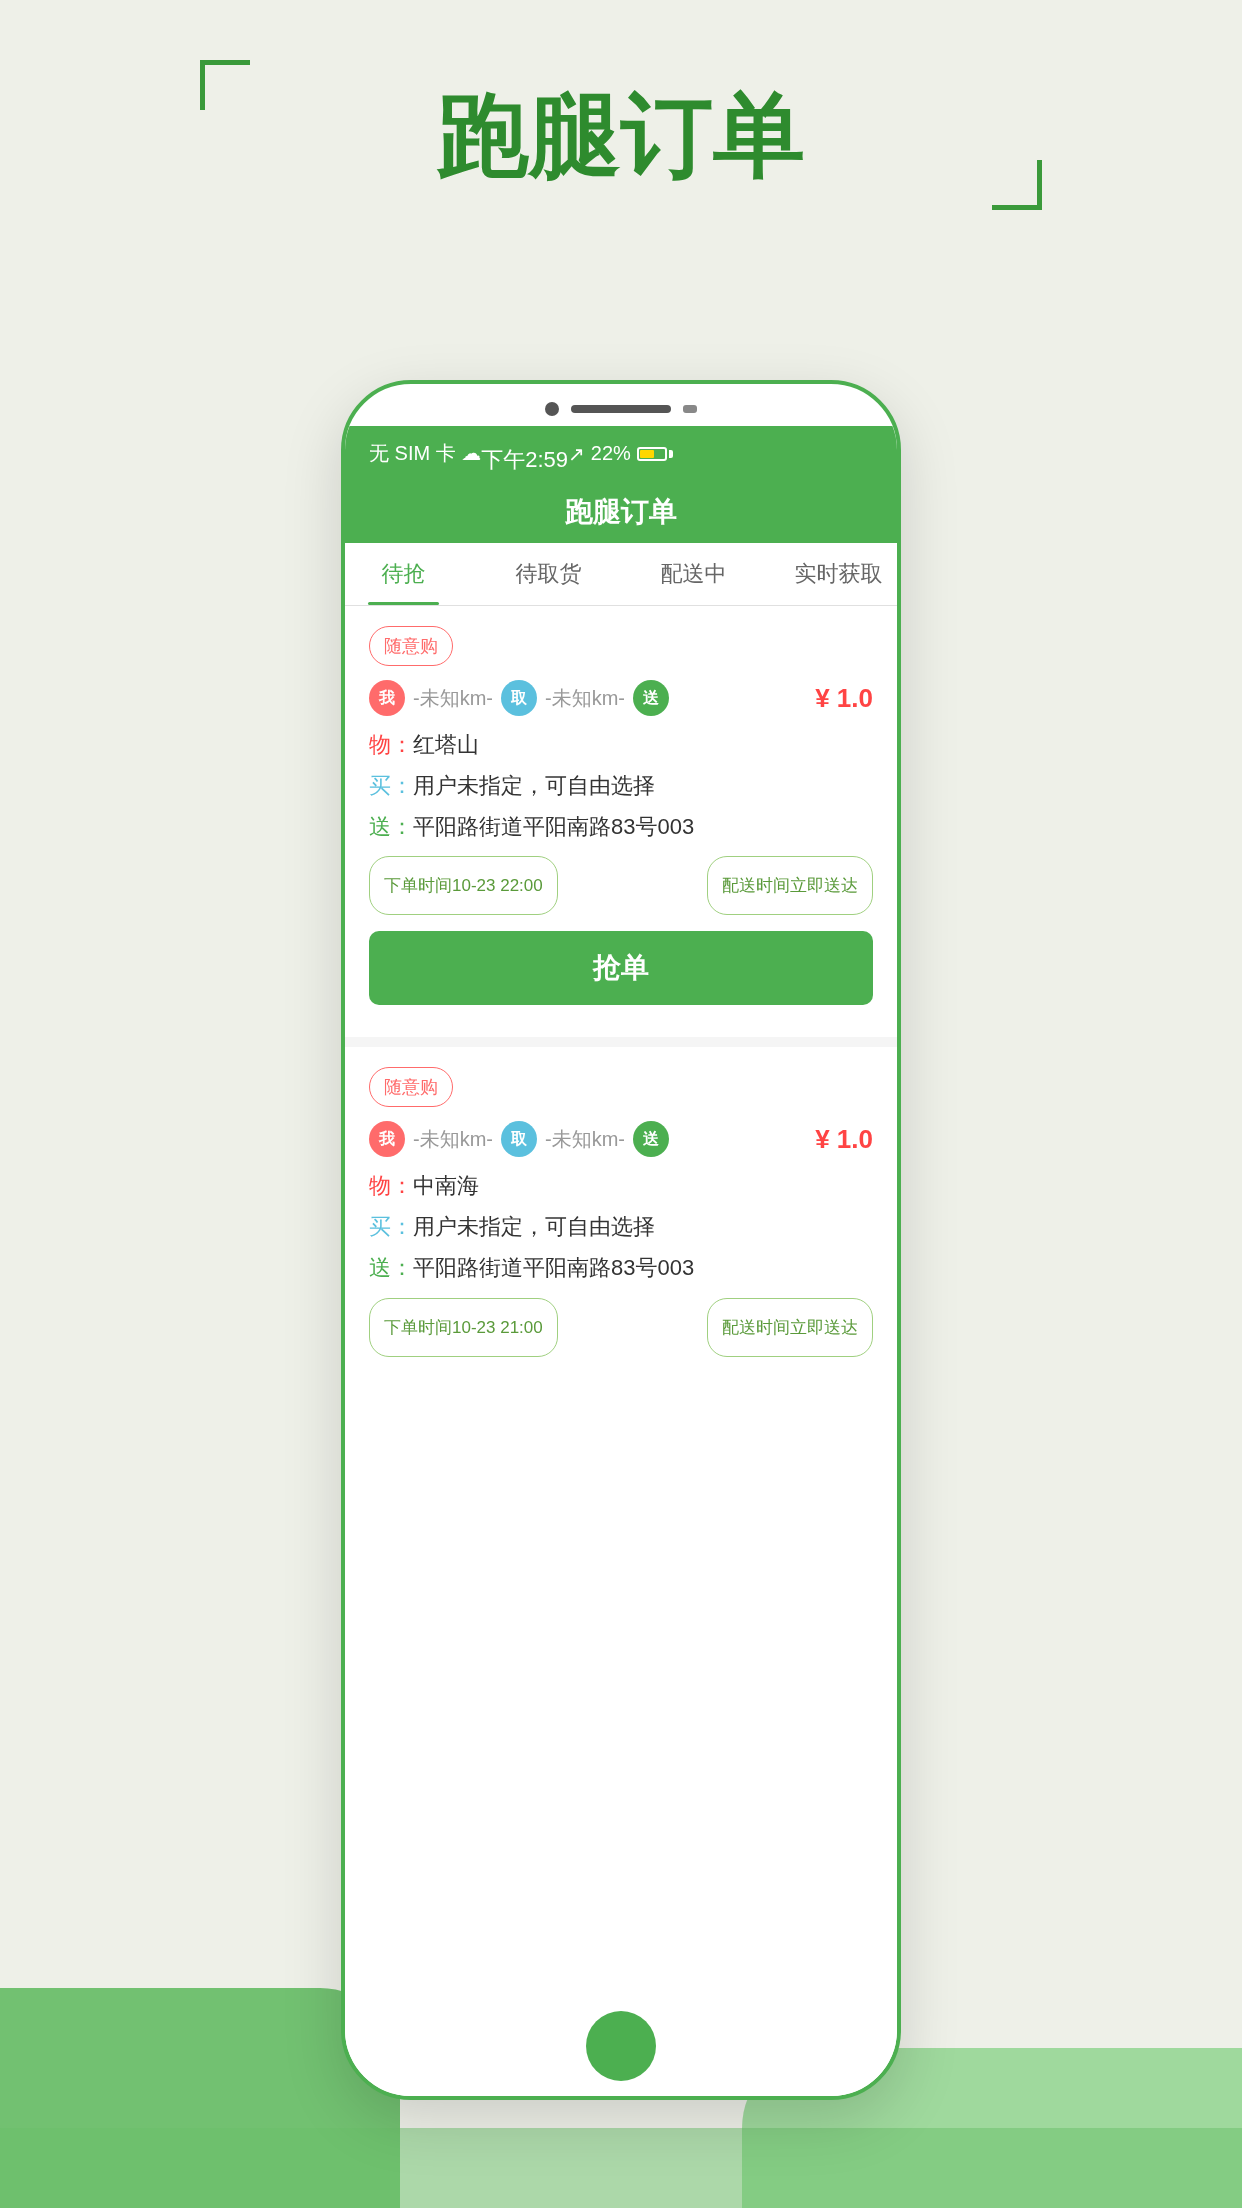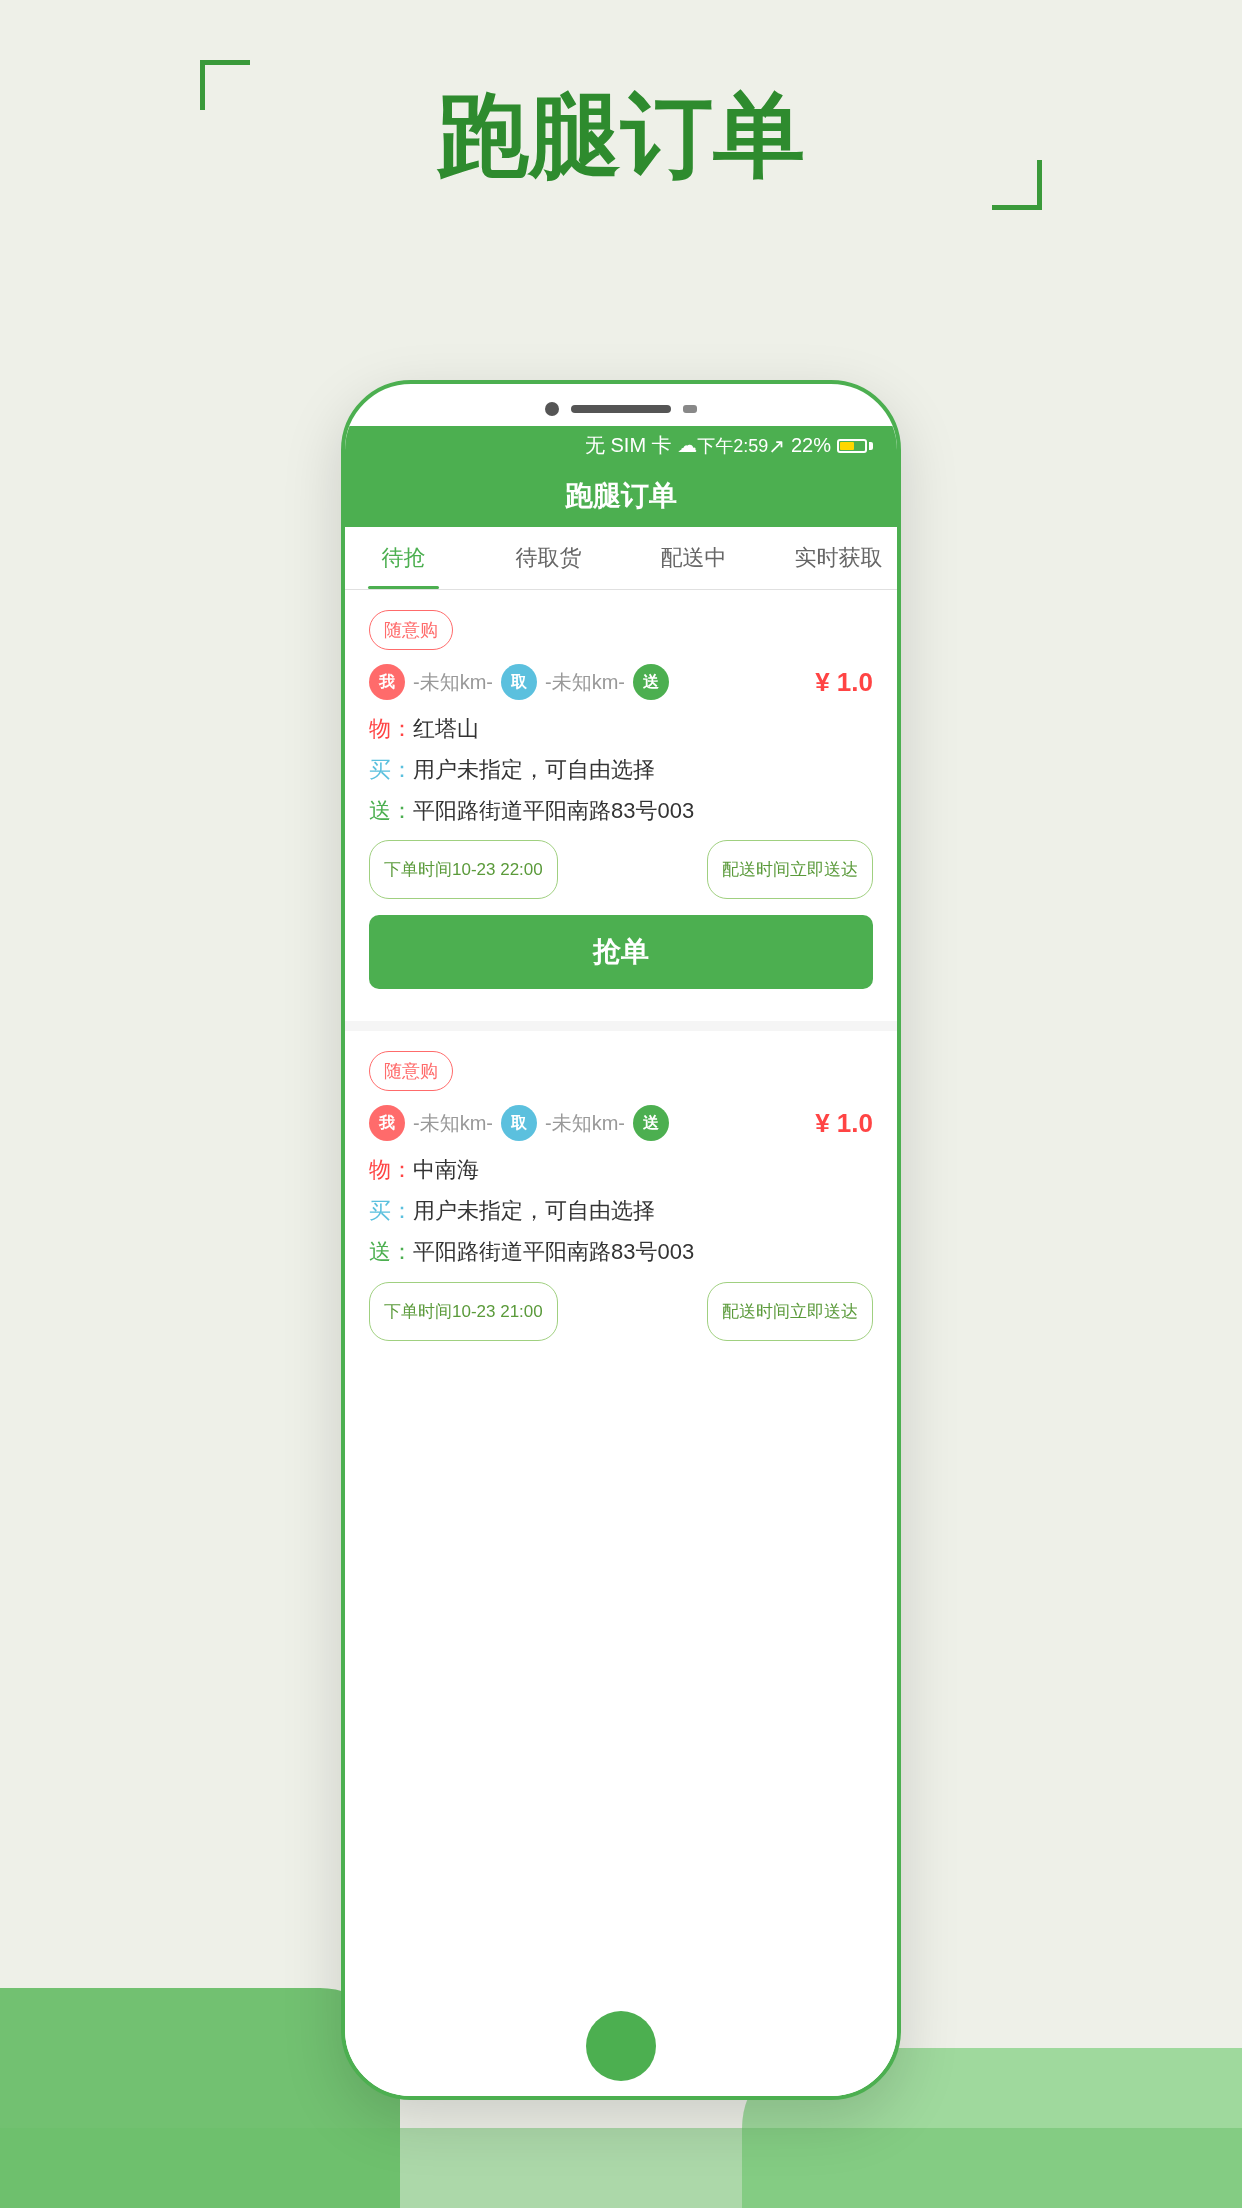--- a/index.html
+++ b/index.html
@@ -123,25 +123,25 @@
       border-radius: 3px;
     }
 
     
     .status-bar {
       background: #4caf50;
       color: white;
       font-size: 20px;
       padding: 6px 24px;
       display: flex;
-      justify-content: flex-end;
+      justify-content: flex-start;
       align-items: center;
     }
     .status-left { display: flex; align-items: center; gap: 8px; }
-    .status-center { font-size: 18px; }
+    .status-center { font-size: 22px; margin-top: 13px; }
     .status-right { display: flex; align-items: center; gap: 6px; font-size: 20px; }
     .battery-icon {
       display: inline-flex;
       align-items: center;
       gap: 2px;
     }
     .battery-body {
       width: 30px;
       height: 14px;
       border: 2px solid white;

